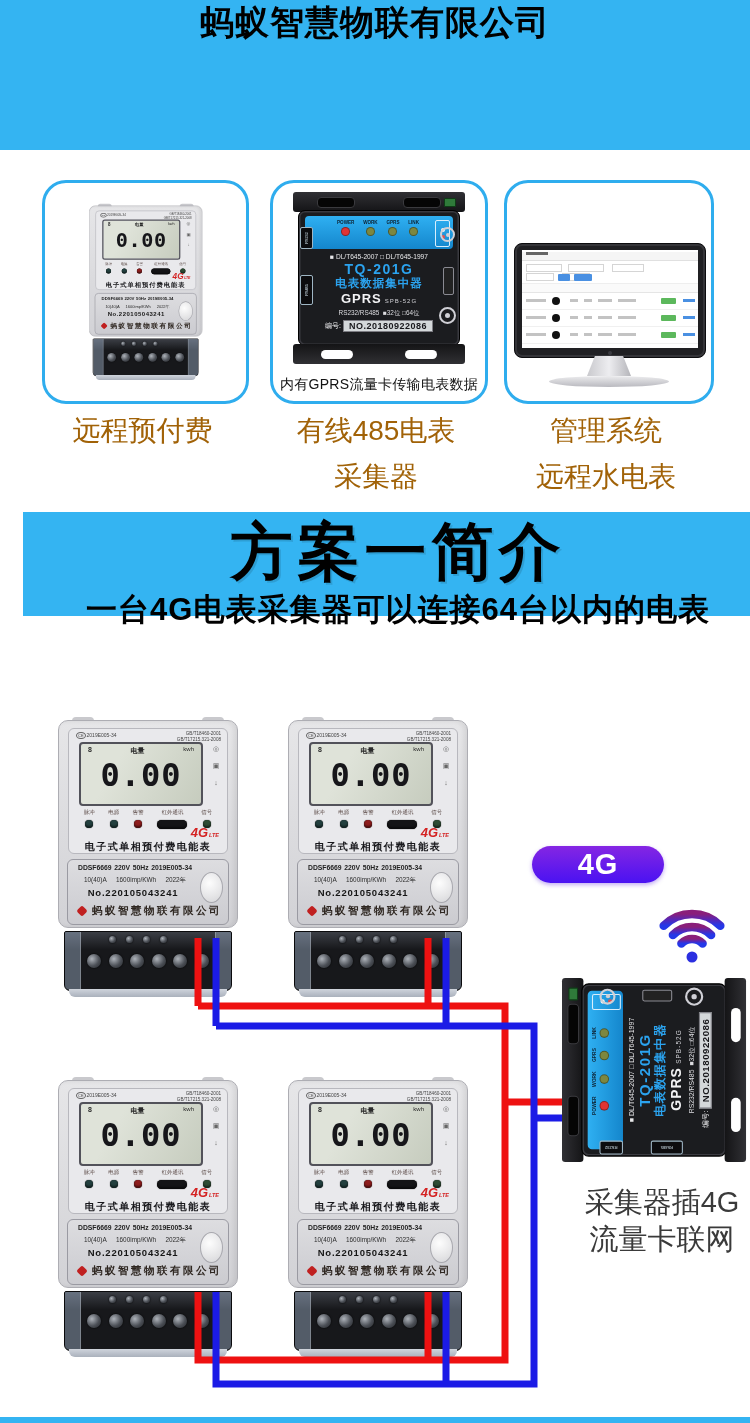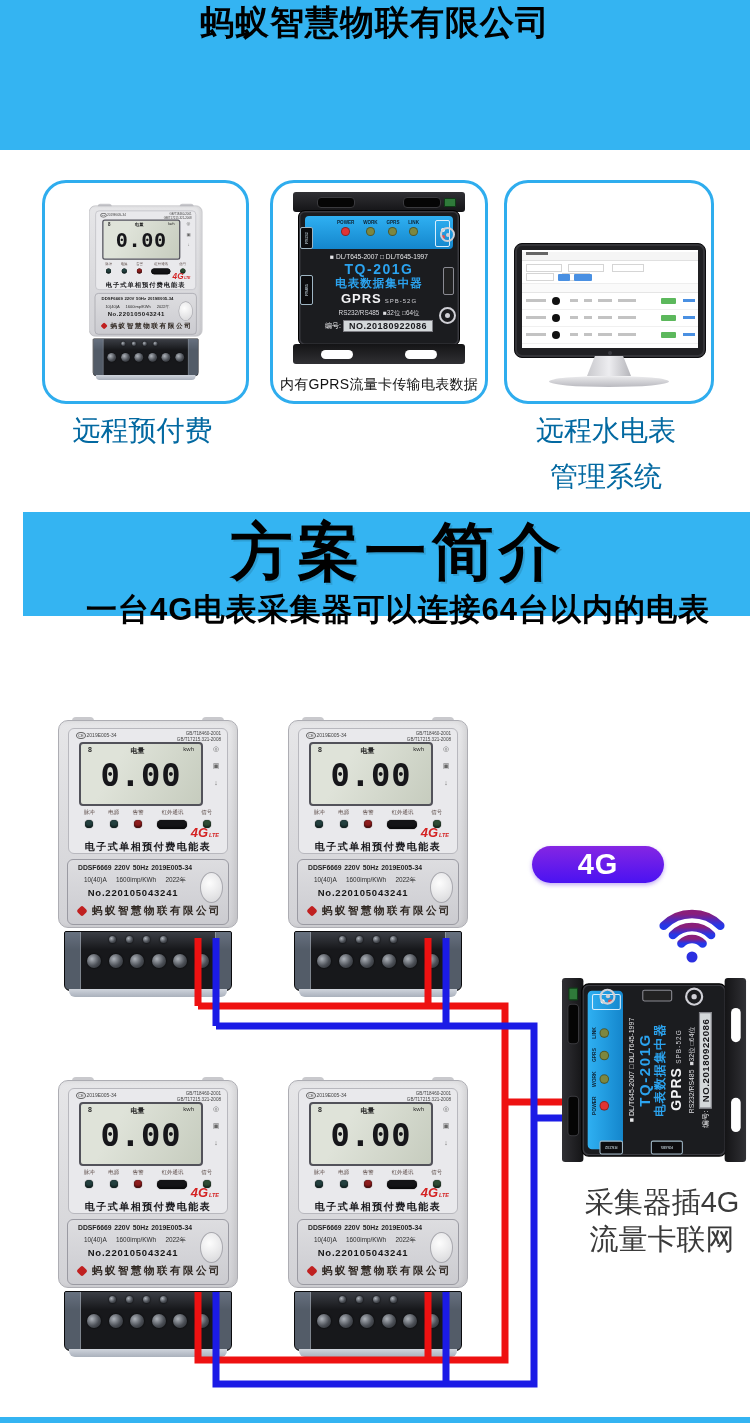--- a/index.html
+++ b/index.html
@@ -15,21 +15,21 @@
   .ban-sub{font-size:34px;font-weight:700;letter-spacing:1px;line-height:44px;}
   .b2 .ban-title{padding-top:4px;line-height:72px;}
   .b2 .ban-sub{font-size:31px;}
   .bottom-strip{position:absolute;left:0;top:1417px;width:750px;height:6px;background:#34b4f2;}
 
   
   .card{position:absolute;top:180px;height:218px;border:3px solid #2fadee;border-radius:24px;background:#fff;}
   .card.c1{left:42px;width:201px;}
   .card.c2{left:270px;width:212px;}
   .card.c3{left:504px;width:204px;}
-  .card-label{position:absolute;top:408px;text-align:center;font-size:28px;color:#0369a1;line-height:46px;}
+  .card-label{position:absolute;top:408px;text-align:center;font-size:28px;color:#a16207;line-height:46px;}
   .cl1{left:30px;width:225px;}
   .cl2{left:262px;width:228px;}
   .cl3{left:495px;width:222px;}
   .c-cap{position:absolute;left:0;right:0;bottom:7px;text-align:center;font-size:14px;color:#121212;letter-spacing:.3px;}
 
   
   .meter{position:relative;width:180px;height:276px;}
   .s63{transform:scale(.63);transform-origin:0 0;}
   .m-tab{position:absolute;top:1px;width:22px;height:14px;background:#c9c9cd;border-radius:4px 4px 0 0;}
   .m-tab.l{left:14px;} .m-tab.r{right:14px;}
@@ -383,23 +383,27 @@
         <div class="mn-cam"></div>
       </div>
       <div class="mn-nk"></div>
       <div class="mn-bs"></div>
     </div>
   </div>
 
   <div class="card-label cl1">
     <div>远程预付费</div>
   </div>
+  <div class="card-label cl2">
+    <div>有线485电表</div>
+    <div>采集器</div>
+  </div>
   <div class="card-label cl3">
+    <div>管理系统</div>
     <div>远程水电表</div>
-    <div>管理系统</div>
   </div>
 
   <div class="banner b2">
     <div class="ban-title">方案一简介</div>
     <div class="ban-sub">一台4G电表采集器可以连接64台以内的电表</div>
   </div>
 
   <div class="meter-pos slotA">
   <div class="meter">
     <span class="m-tab l"></span>

